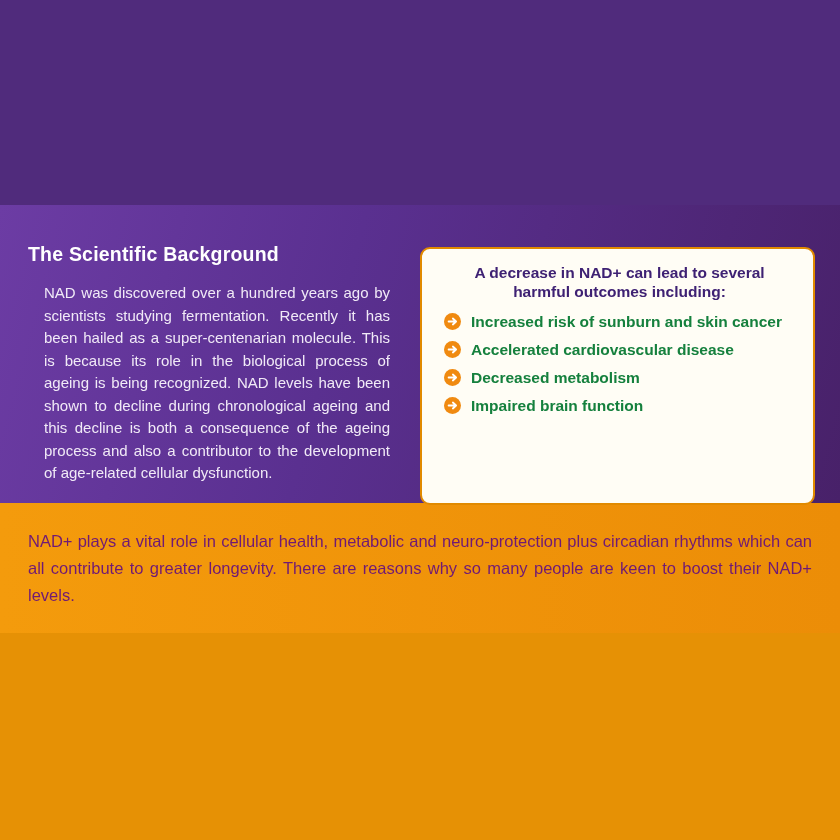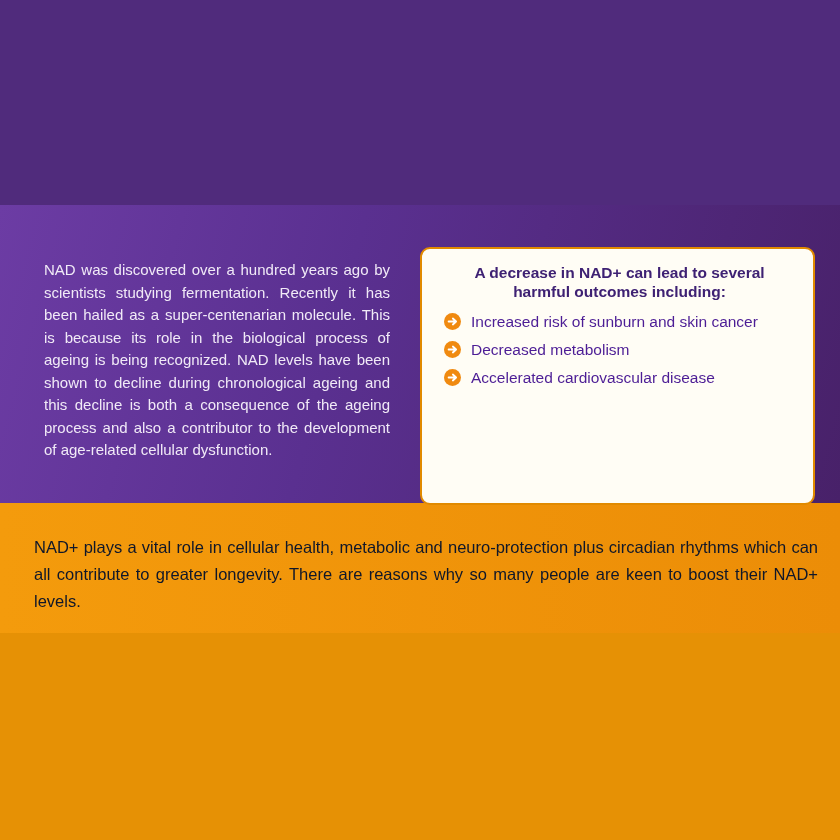--- a/index.html
+++ b/index.html
@@ -74,44 +74,46 @@
     align-items: center;
     margin-bottom: 11px;
   }
   .arrow-icon {
     flex: 0 0 auto;
     width: 17px; height: 17px;
     margin-right: 10px;
     display: inline-block;
   }
   .item-label {
-    color: #4c1d95;
+    color: #15803d;
     font-size: 15.5px;
     line-height: 17px;
+    font-weight: bold;
   }
 
   
   .summary {
     position: absolute; left: 28px; top: 528px; width: 784px;
-    color: #0f172a;
+    color: #701a75;
     font-size: 16.5px;
     line-height: 27px;
     text-align: justify;
-    margin: 6px;
+    margin: 0;
   }
 </style>
 </head>
 <body>
 
 <div class="band-top"></div>
 <div class="band-mid"></div>
 <div class="band-orange-text"></div>
 <div class="band-orange-bottom"></div>
 
 <div class="sci-col">
+  <h2 class="sci-title">The Scientific Background</h2>
   <p class="sci-body">NAD was discovered over a hundred years ago by scientists studying fermentation. Recently it has been hailed as a super-centenarian molecule. This is because its role in the biological process of ageing is being recognized. NAD levels have been shown to decline during chronological ageing and this decline is both a consequence of the ageing process and also a contributor to the development of age-related cellular dysfunction.</p>
 </div>
 
 <div class="card">
   <p class="card-title">A decrease in NAD+ can lead to several harmful outcomes including:</p>
   <ul class="card-list">
     <li>
       <span class="arrow-icon">
         <svg viewBox="0 0 24 24" width="17" height="17">
             <circle cx="12" cy="12" r="12" fill="#F08A10"></circle>
@@ -120,27 +122,36 @@
       </span>
       <span class="item-label">Increased risk of sunburn and skin cancer</span>
     </li>
     <li>
       <span class="arrow-icon">
         <svg viewBox="0 0 24 24" width="17" height="17">
             <circle cx="12" cy="12" r="12" fill="#F08A10"></circle>
             <path d="M6.5 12h9.5M12.5 7.8l4.6 4.2-4.6 4.2" stroke="#FFFFFF" stroke-width="2.6" fill="none" stroke-linecap="round" stroke-linejoin="round"></path>
           </svg>
       </span>
+      <span class="item-label">Accelerated cardiovascular disease</span>
+    </li>
+    <li>
+      <span class="arrow-icon">
+        <svg viewBox="0 0 24 24" width="17" height="17">
+            <circle cx="12" cy="12" r="12" fill="#F08A10"></circle>
+            <path d="M6.5 12h9.5M12.5 7.8l4.6 4.2-4.6 4.2" stroke="#FFFFFF" stroke-width="2.6" fill="none" stroke-linecap="round" stroke-linejoin="round"></path>
+          </svg>
+      </span>
       <span class="item-label">Decreased metabolism</span>
     </li>
     <li>
       <span class="arrow-icon">
         <svg viewBox="0 0 24 24" width="17" height="17">
             <circle cx="12" cy="12" r="12" fill="#F08A10"></circle>
             <path d="M6.5 12h9.5M12.5 7.8l4.6 4.2-4.6 4.2" stroke="#FFFFFF" stroke-width="2.6" fill="none" stroke-linecap="round" stroke-linejoin="round"></path>
           </svg>
       </span>
-      <span class="item-label">Accelerated cardiovascular disease</span>
+      <span class="item-label">Impaired brain function</span>
     </li>
   </ul>
 </div>
 
 <p class="summary">NAD+ plays a vital role in cellular health, metabolic and neuro-protection plus circadian rhythms which can all contribute to greater longevity. There are reasons why so many people are keen to boost their NAD+ levels.</p>
 
 </body></html>

